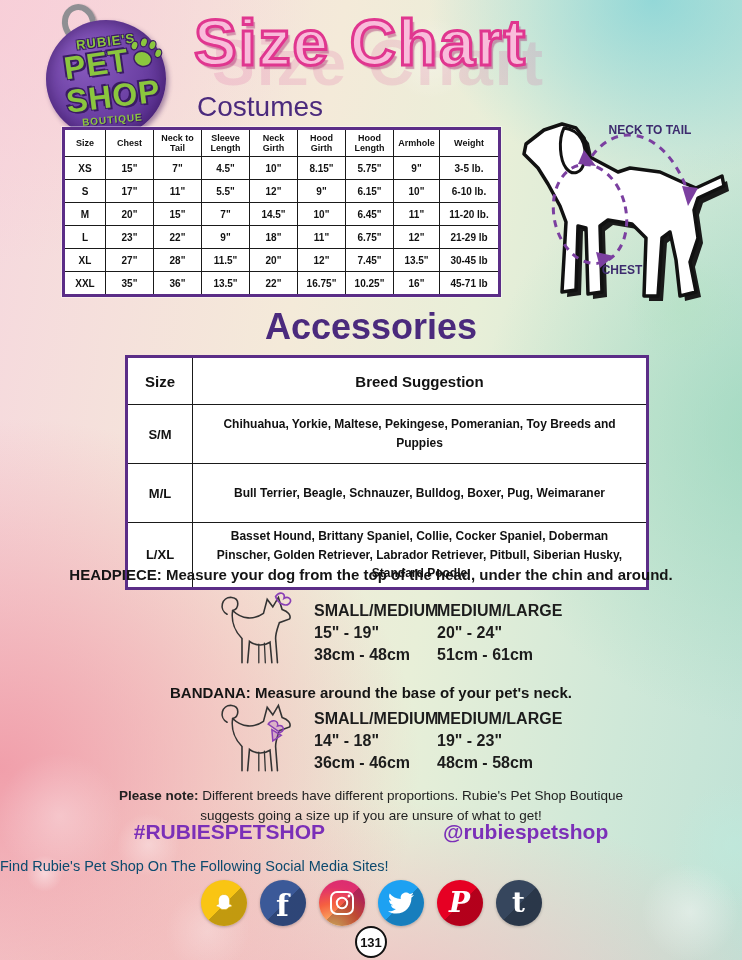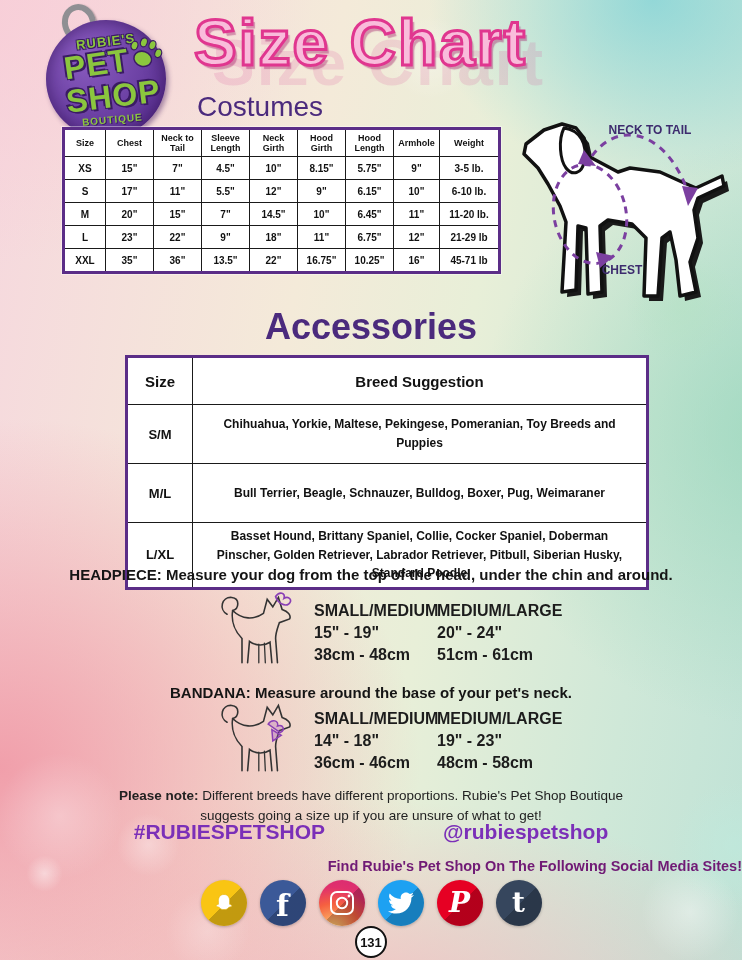--- a/index.html
+++ b/index.html
@@ -82,21 +82,21 @@
   .mcol div{font-size:16px;font-weight:bold;line-height:22px;white-space:nowrap;}
   .hp-c1{left:314px;top:600px;} .hp-c2{left:437px;top:600px;}
   .bd-c1{left:314px;top:708px;} .bd-c2{left:437px;top:708px;}
 
   
   .note{left:0;top:786px;width:100%;text-align:center;font-size:13.5px;color:#222;line-height:1.5;}
   .note .inner{display:inline-block;max-width:548px;}
   .note b{font-weight:bold;}
   .handles{left:0;top:820px;width:100%;display:flex;justify-content:center;gap:118px;}
   .handles .h{font-size:21px;font-weight:bold;color:#7b2fb8;}
-  .find{left:0;top:858px;width:100%;text-align:right;font-size:14.5px;font-weight:bold;color:#701a75;}
+  .find{left:0;top:858px;width:100%;text-align:left;font-size:14.5px;font-weight:normal;color:#0c4a6e;}
   .icons{left:0;top:880px;width:100%;display:flex;justify-content:center;gap:13px;}
   .icon{width:46px;height:46px;border-radius:50%;position:relative;overflow:hidden;display:flex;align-items:center;justify-content:center;box-shadow:0 1px 3px rgba(0,0,0,.25);cursor:pointer;}
   .icon::after{content:"";position:absolute;inset:0;border-radius:50%;background:linear-gradient(135deg,rgba(0,0,0,0) 52%,rgba(0,0,0,0.22) 52%);}
   .ic-snapchat{background:#f9c513;}
   .ic-facebook{background:#3b5998;}
   .ic-instagram{background:radial-gradient(circle at 30% 110%,#ffd776,#f56040 45%,#e1306c 72%,#d62976);}
   .ic-twitter{background:#1da1f2;}
   .ic-pinterest{background:#e60023;}
   .ic-tumblr{background:#36465d;}
   .icon svg,.icon .glyph{position:relative;z-index:1;}
@@ -191,20 +191,31 @@
       <tr>
         <td>L</td>
         <td>23"</td>
         <td>22"</td>
         <td>9"</td>
         <td>18"</td>
         <td>11"</td>
         <td>6.75"</td>
         <td>12"</td>
         <td>21-29 lb</td>
+      </tr>
+      <tr>
+        <td>XL</td>
+        <td>27"</td>
+        <td>28"</td>
+        <td>11.5"</td>
+        <td>20"</td>
+        <td>12"</td>
+        <td>7.45"</td>
+        <td>13.5"</td>
+        <td>30-45 lb</td>
       </tr>
       <tr>
         <td>XXL</td>
         <td>35"</td>
         <td>36"</td>
         <td>13.5"</td>
         <td>22"</td>
         <td>16.75"</td>
         <td>10.25"</td>
         <td>16"</td>

